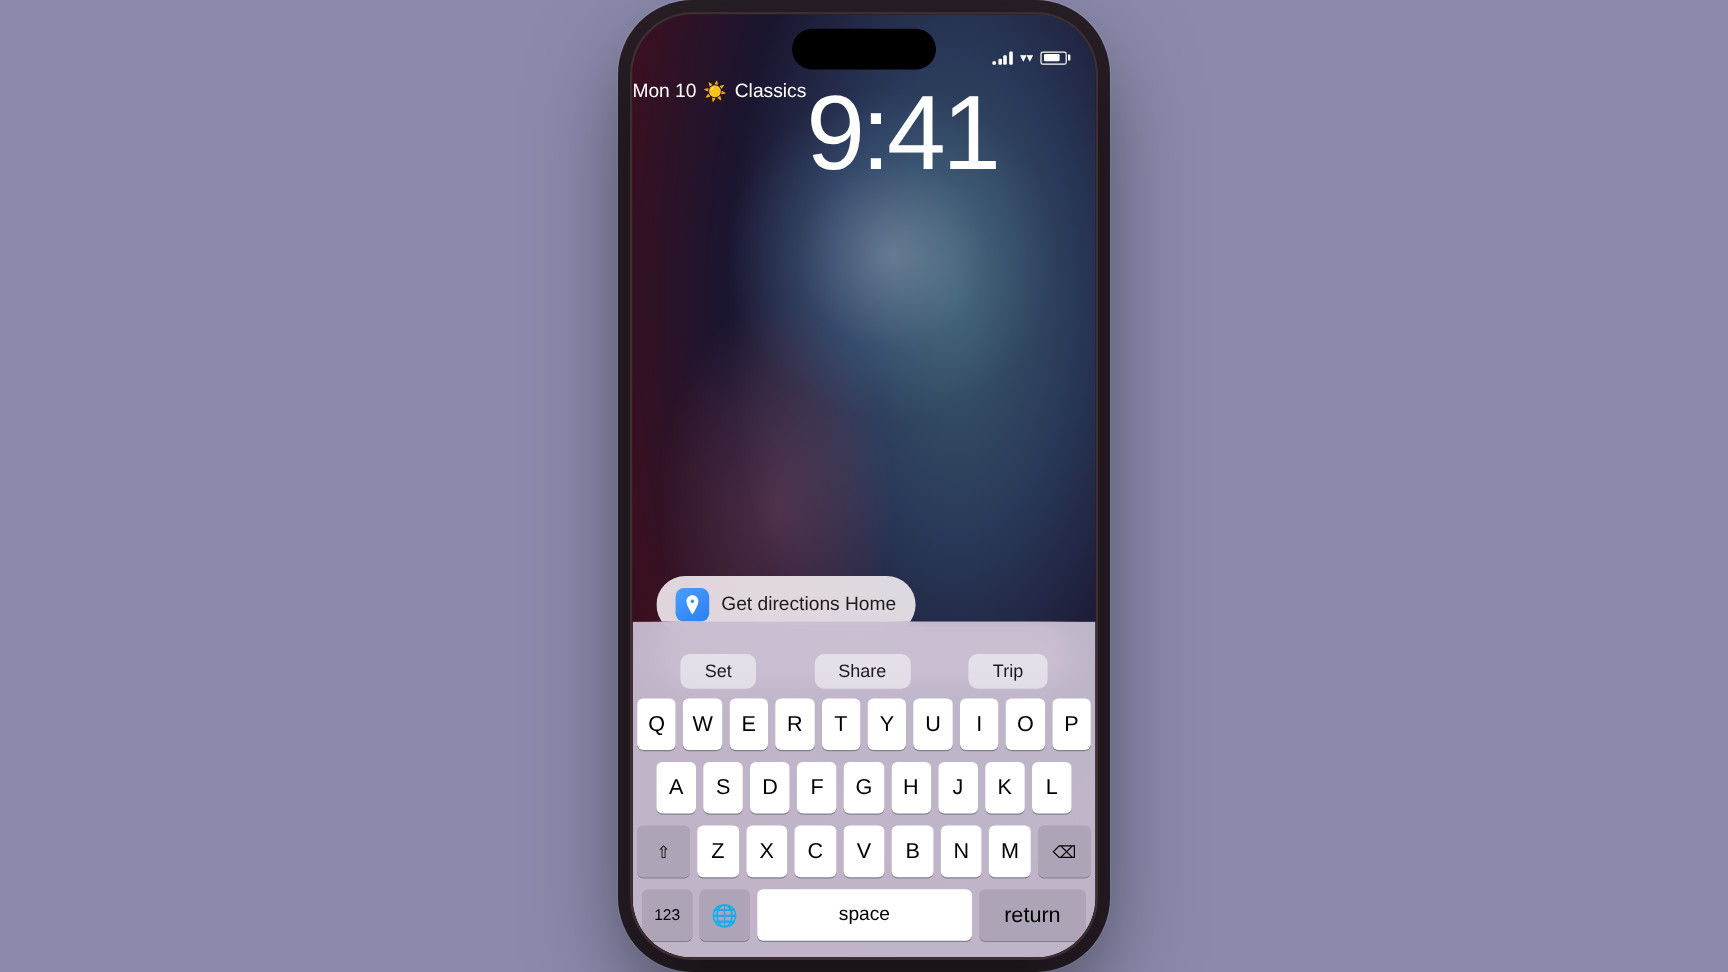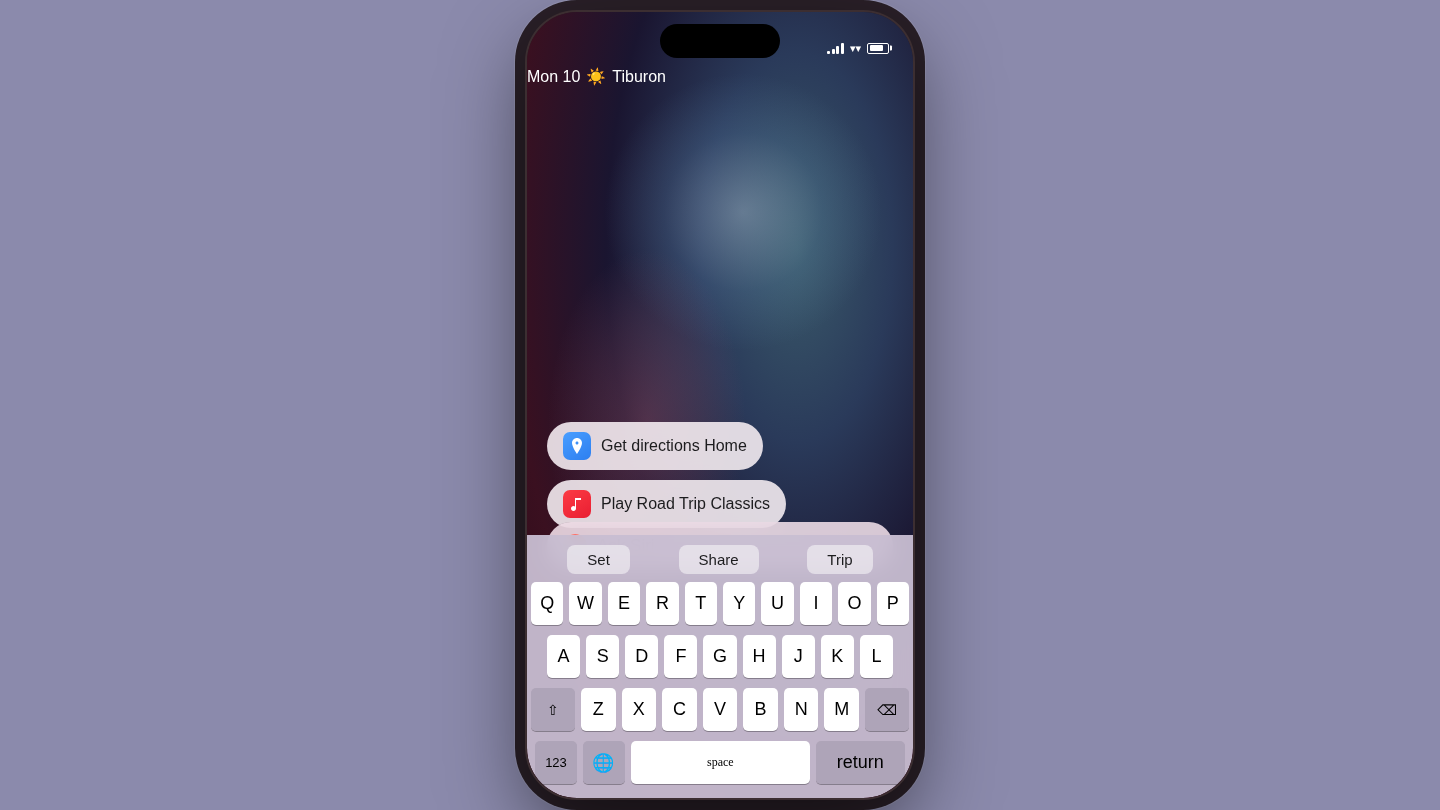--- a/index.html
+++ b/index.html
@@ -281,21 +281,21 @@
       background: rgba(200, 190, 210, 0.95);
       backdrop-filter: blur(10px);
       padding-bottom: 8px;
       z-index: 30;
     }
 
     
     .quick-actions {
       display: flex;
       justify-content: space-around;
-      padding: 10px 16px 8px;
+      padding: 27px 16px 8px;
       border-bottom: none;
       align-items: flex-end;
     }
 
     .quick-action {
       font-size: 15px;
       font-weight: 500;
       color: #1c1c1e;
       padding: 6px 20px;
       background: rgba(255,255,255,0.5);
@@ -398,43 +398,36 @@
         <div class="battery-icon">
           <div class="battery-fill"></div>
         </div>
       </div>
     </div>
 
     <div class="clock-area">
       <div class="date-weather">
         <span>Mon 10</span>
         <span class="sun-icon">☀️</span>
-        <span>Tiburon</span>
+        <span>Classics</span>
       </div>
+      <div class="time-display">9:41</div>
     </div>
 
     <div class="siri-suggestions">
 
       <div class="suggestion-pill">
         <div class="suggestion-icon maps-icon">
           <svg width="18" height="18" viewBox="0 0 18 18">
             <path d="M9 1C6.24 1 4 3.24 4 6c0 3.75 5 11 5 11s5-7.25 5-11c0-2.76-2.24-5-5-5zm0 6.5c-.83 0-1.5-.67-1.5-1.5S8.17 4.5 9 4.5s1.5.67 1.5 1.5S9.83 7.5 9 7.5z" fill="white"></path>
           </svg>
         </div>
         <span class="suggestion-text">Get directions Home</span>
       </div>
 
-      <div class="suggestion-pill">
-        <div class="suggestion-icon music-icon">
-          <svg width="18" height="18" viewBox="0 0 18 18">
-            <path d="M13 3H7v8.5C6.67 11.18 6.1 11 5.5 11c-1.38 0-2.5 1.12-2.5 2.5S4.12 16 5.5 16 8 14.88 8 13.5V5h5V3z" fill="white"></path>
-          </svg>
-        </div>
-        <span class="suggestion-text">Play Road Trip Classics</span>
-      </div>
 
     </div>
 
     <div class="siri-input-bar">
       <div class="siri-orb"></div>
       <span class="siri-placeholder">Ask Siri…</span>
     </div>
 
     <div class="keyboard-area">
 
@@ -478,20 +471,20 @@
           <div class="key">V</div>
           <div class="key">B</div>
           <div class="key">N</div>
           <div class="key">M</div>
           <div class="key key-special key-delete">⌫</div>
         </div>
 
         <div class="key-row bottom-row">
           <div class="key key-special key-123" style="font-size:13px;">123</div>
           <div class="key key-special" style="min-width:42px; max-width:42px; font-size:18px;">🌐</div>
-          <div class="key key-space" style="font-size:12px;font-family:Liberation Serif, serif;">space</div>
+          <div class="key key-space" style="font-size:16px;">space</div>
           <div class="key key-special key-return" style="font-size:18px;">return</div>
         </div>
       </div>
     </div>
 
   </div>
 </div>
 
 </body></html>

